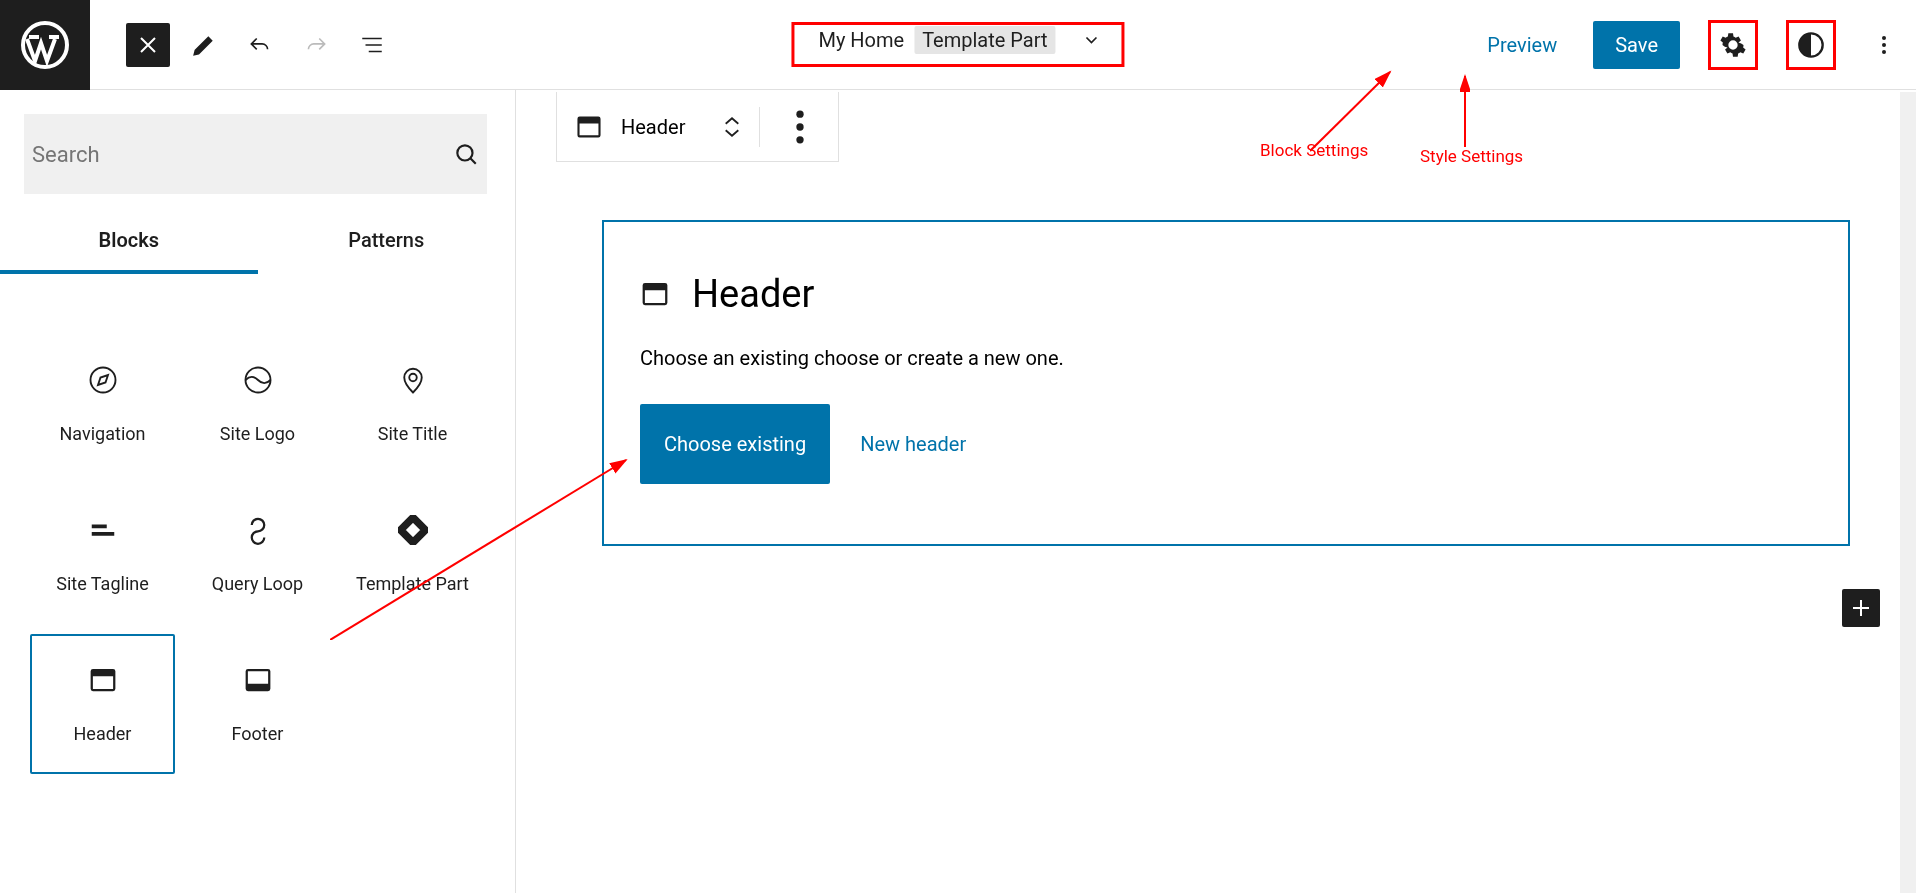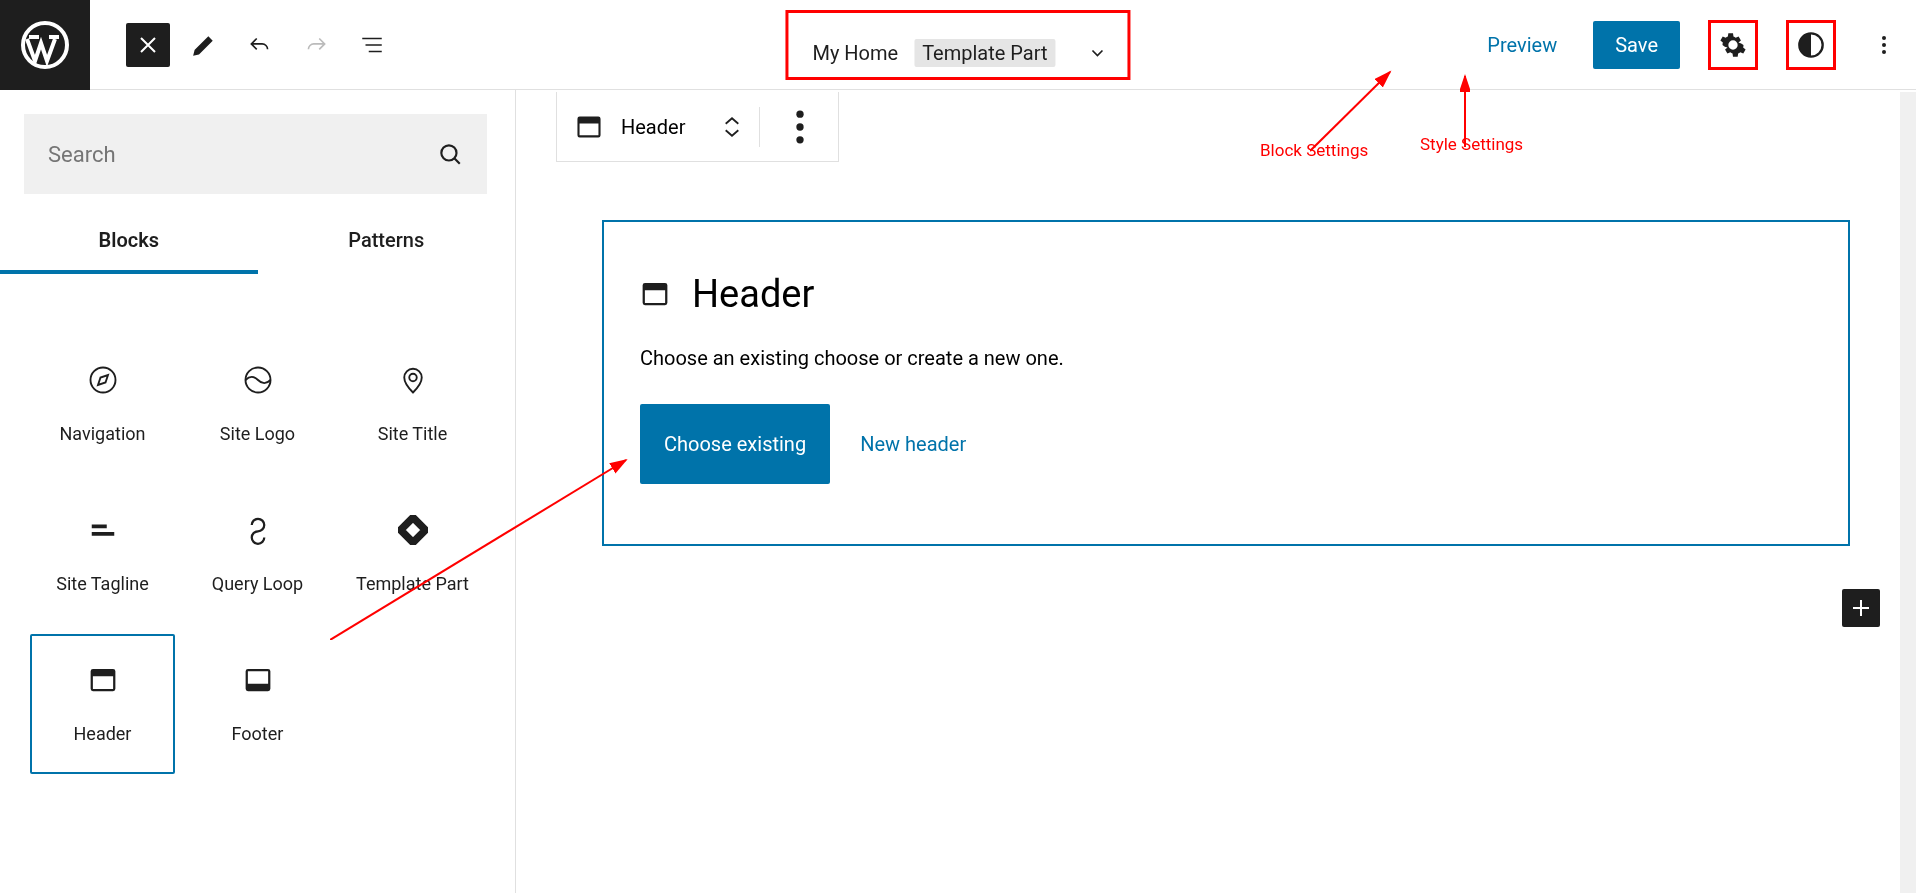--- a/index.html
+++ b/index.html
@@ -7,38 +7,38 @@
 
     .topbar { height: 90px; display: flex; align-items: center; border-bottom: 1px solid #e0e0e0; position: relative; }
     .wplogo { width: 90px; height: 90px; background: #1e1e1e; display: flex; align-items: center; justify-content: center; }
     .wplogo svg { width: 48px; height: 48px; fill: #fff; }
     .close-btn { width: 44px; height: 44px; background: #1e1e1e; margin-left: 36px; display: flex; align-items: center; justify-content: center; border-radius: 2px; cursor: pointer; }
     .close-btn svg { width: 24px; height: 24px; stroke: #fff; stroke-width: 2; fill: none; }
     .top-icon { width: 44px; height: 44px; margin-left: 12px; display: flex; align-items: center; justify-content: center; cursor: pointer; }
     .top-icon svg { width: 26px; height: 26px; fill: none; stroke: #1e1e1e; stroke-width: 1.5; }
     .top-icon.disabled svg { stroke: #bbb; }
 
-    .doc-title-box { position: absolute; left: 50%; transform: translateX(-50%); border: 3px solid red; padding: 26px 20px 10px 24px; display: flex; align-items: center; gap: 16px; }
+    .doc-title-box { position: absolute; left: 50%; transform: translateX(-50%); border: 3px solid red; padding: 1px 20px 10px 24px; display: flex; align-items: center; gap: 10px; }
     .doc-title-box .t1 { font-size: 20px; color: #1e1e1e; }
     .doc-title-box .t2 { font-size: 20px; background: #e5e5e5; padding: 2px 8px; border-radius: 2px; color: #1e1e1e; }
     .doc-title-box svg { width: 20px; height: 20px; margin-left: 16px; stroke: #1e1e1e; stroke-width: 2; fill: none; }
 
     .top-right { position: absolute; right: 12px; display: flex; align-items: center; gap: 28px; }
     .preview-link { color: #0073aa; font-size: 20px; margin-right: 8px; cursor: pointer; }
     .save-btn { background: #0073aa; color: #fff; font-size: 20px; padding: 12px 22px; border-radius: 2px; cursor: pointer; }
     .red-box-btn { width: 50px; height: 50px; border: 3px solid red; display: flex; align-items: center; justify-content: center; cursor: pointer; }
     .red-box-btn svg { width: 28px; height: 28px; fill: #1e1e1e; }
     .more-btn { width: 40px; height: 40px; display: flex; align-items: center; justify-content: center; cursor: pointer; }
     .more-btn svg { width: 24px; height: 24px; fill: #1e1e1e; }
 
     .sidebar { position: absolute; left: 0; top: 90px; width: 516px; bottom: 0; border-right: 1px solid #e0e0e0; overflow-y: auto; }
     .sidebar::-webkit-scrollbar { width: 18px; }
     .sidebar::-webkit-scrollbar-track { background: #f0f0f0; }
     .sidebar::-webkit-scrollbar-thumb { background: #c0c0c0; }
-    .search-box { margin: 24px 28px 20px 24px; height: 80px; background: #f0f0f0; display: flex; align-items: center; padding: 0 24px; justify-content: space-between; }
+    .search-box { margin: 24px 28px 20px 24px; height: 80px; background: #f0f0f0; display: flex; align-items: center; padding: 0 8px; justify-content: space-between; }
     .search-box span { color: #757575; font-size: 22px; }
     .search-box svg { width: 26px; height: 26px; stroke: #1e1e1e; stroke-width: 2; fill: none; }
     .tabs { display: flex; }
     .tab { flex: 1; text-align: center; padding: 14px 0 18px; font-size: 20px; color: #1e1e1e; cursor: pointer; font-weight: 500; }
     .tab.active { border-bottom: 4px solid #0073aa; font-weight: 600; }
 
     .blocks-grid { display: grid; grid-template-columns: repeat(3, 1fr); gap: 10px; padding: 60px 30px 20px 30px; }
     .block-item { display: flex; flex-direction: column; align-items: center; justify-content: center; height: 140px; cursor: pointer; border-radius: 2px; }
     .block-item svg { width: 30px; height: 30px; margin-bottom: 28px; }
     .block-item span { font-size: 18px; color: #1e1e1e; }
@@ -277,13 +277,13 @@
 <svg class="arrow-svg" style="left:1460px;top:72px;width:10px;height:80px;">
   <defs>
       <marker id="ah3" markerWidth="10" markerHeight="10" refX="8" refY="3" orient="auto">
         <path d="M0,0 L0,6 L9,3 z" fill="red"></path>
       </marker>
     </defs>
   <line x1="5" y1="75" x2="5" y2="4" stroke="red" stroke-width="2" marker-end="url(#ah3)"></line>
 </svg>
 
 <div class="annotation" style="left:1260px;top:140px;">Block Settings</div>
-<div class="annotation" style="left:1420px;top:134px;">Style Settings</div>
+<div class="annotation" style="left:1420px;top:146px;">Style Settings</div>
 
 </body></html>

